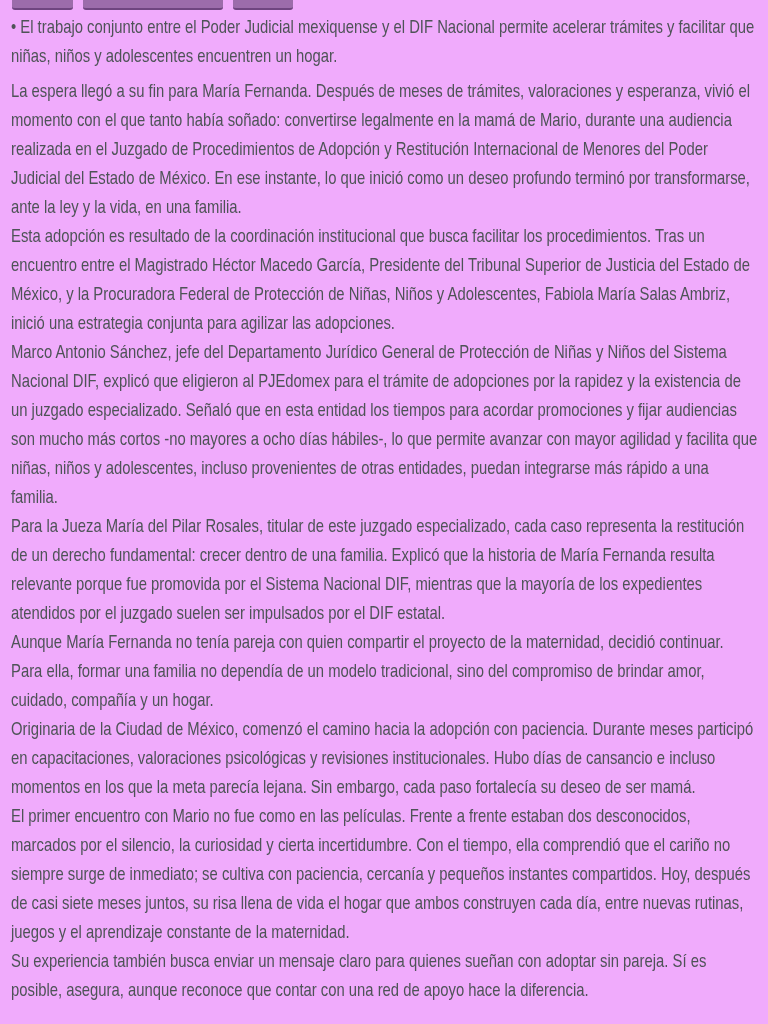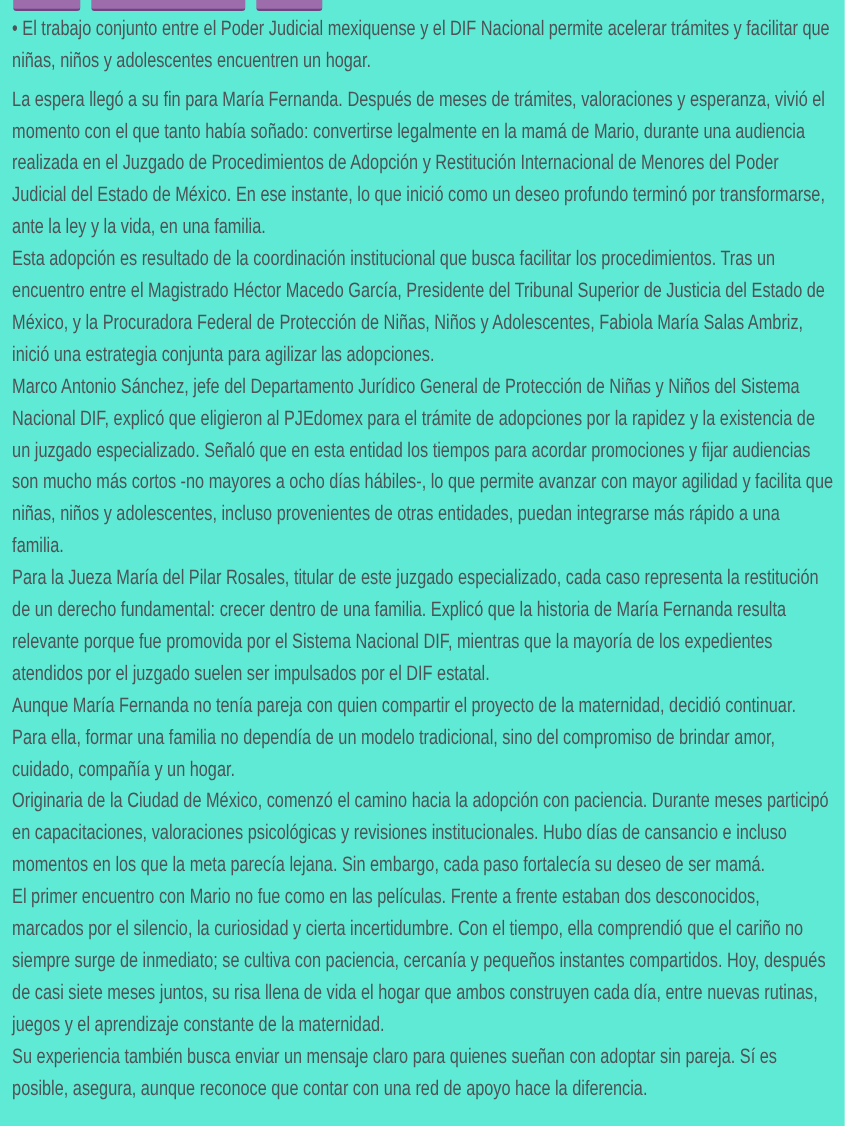--- a/index.html
+++ b/index.html
@@ -9,21 +9,21 @@
   }
   body {
     width: 768px;
     height: 1024px;
     overflow: hidden;
     font-family: "Liberation Sans", sans-serif;
   }
   .page {
     width: 768px;
     height: 1024px;
-    background: #5eead4;
+    background: #f0abfc;
     position: relative;
   }
   
   .tags-row {
     display: flex;
     gap: 10px;
     padding-left: 12px;
     height: 10px;
     overflow: hidden;
     align-items: flex-start;

